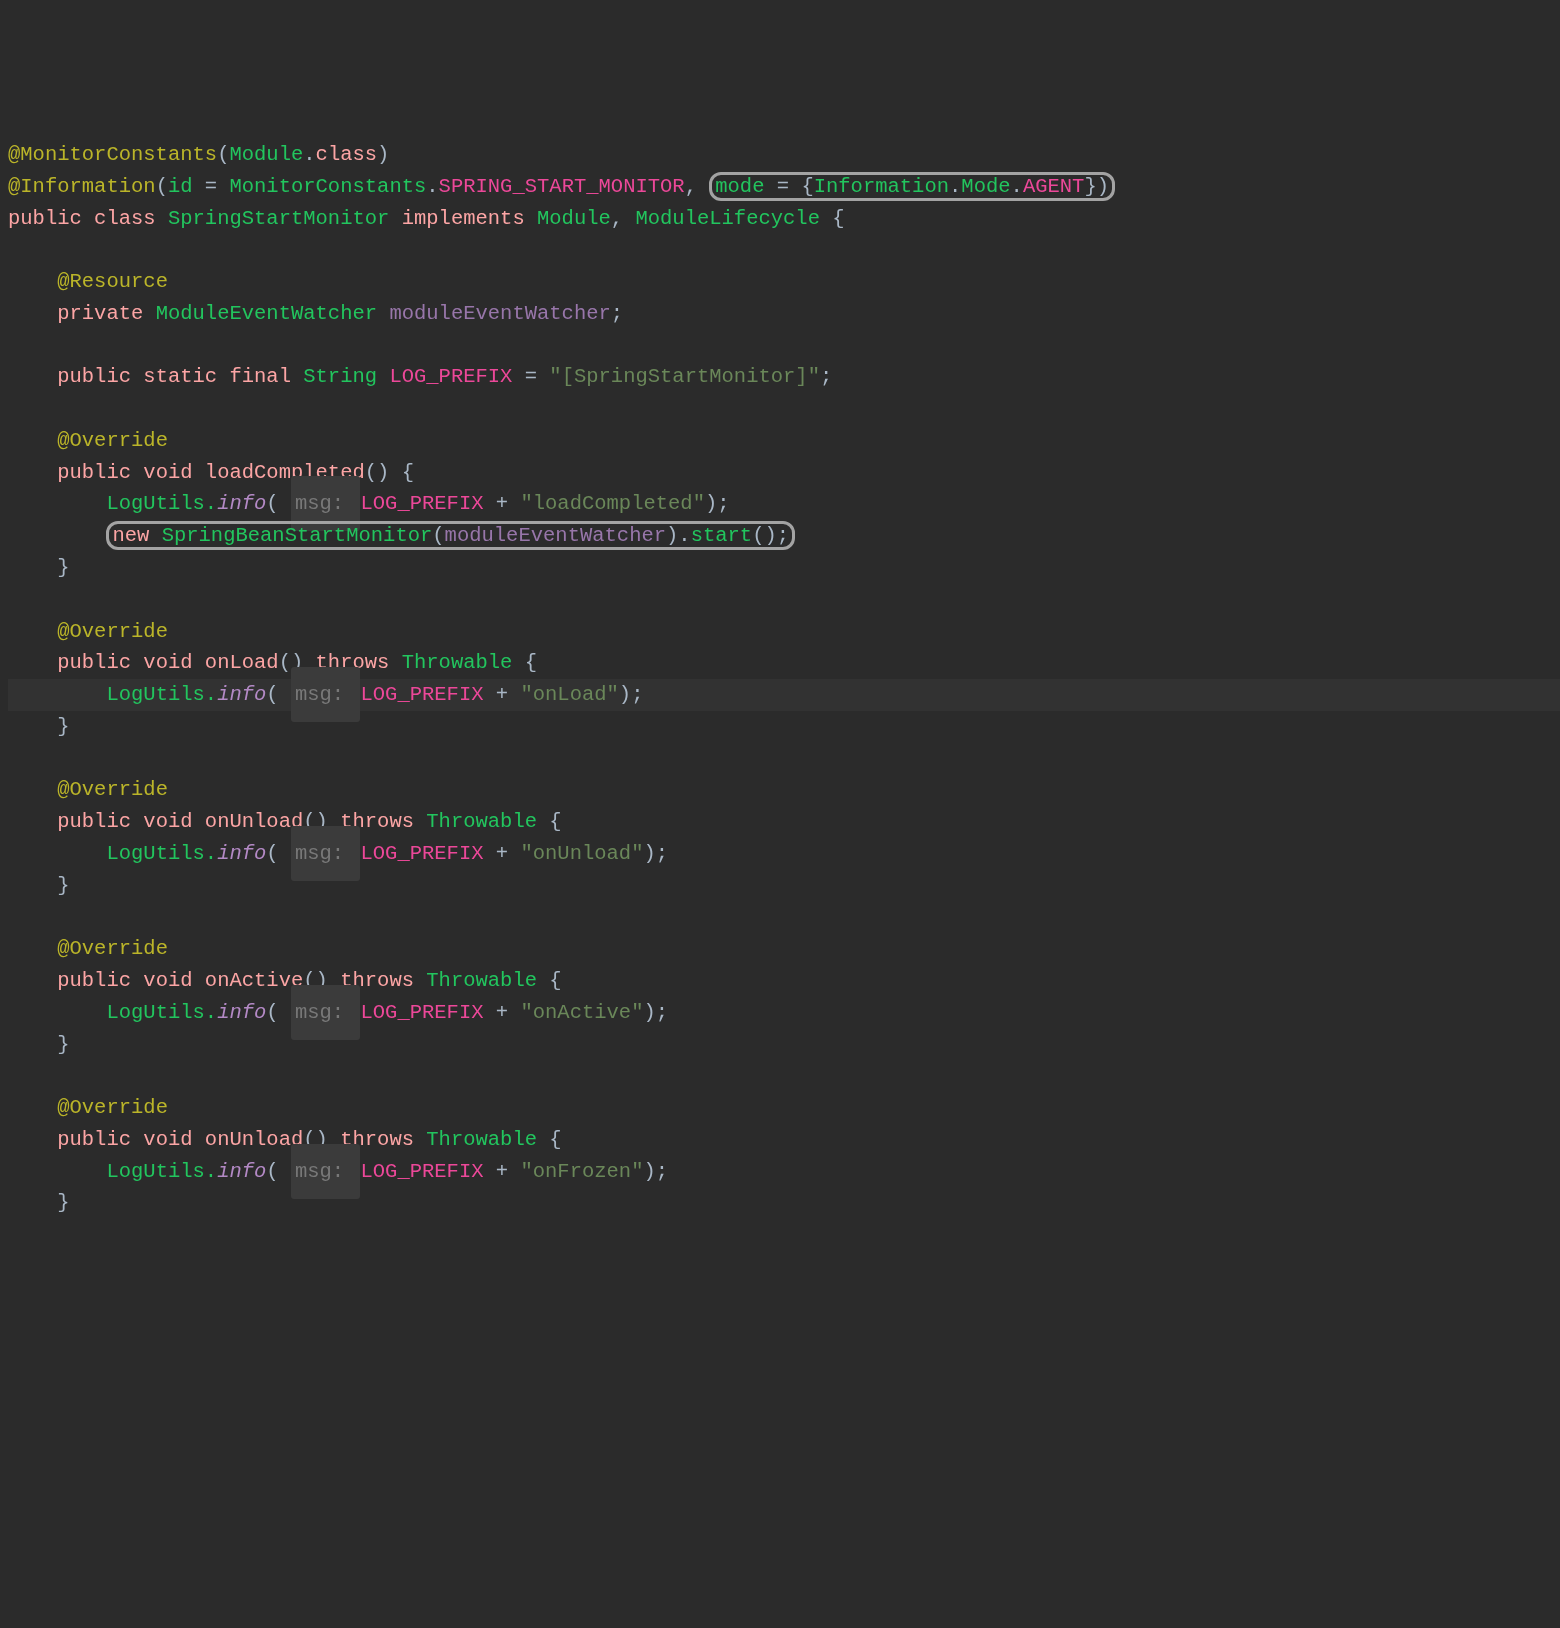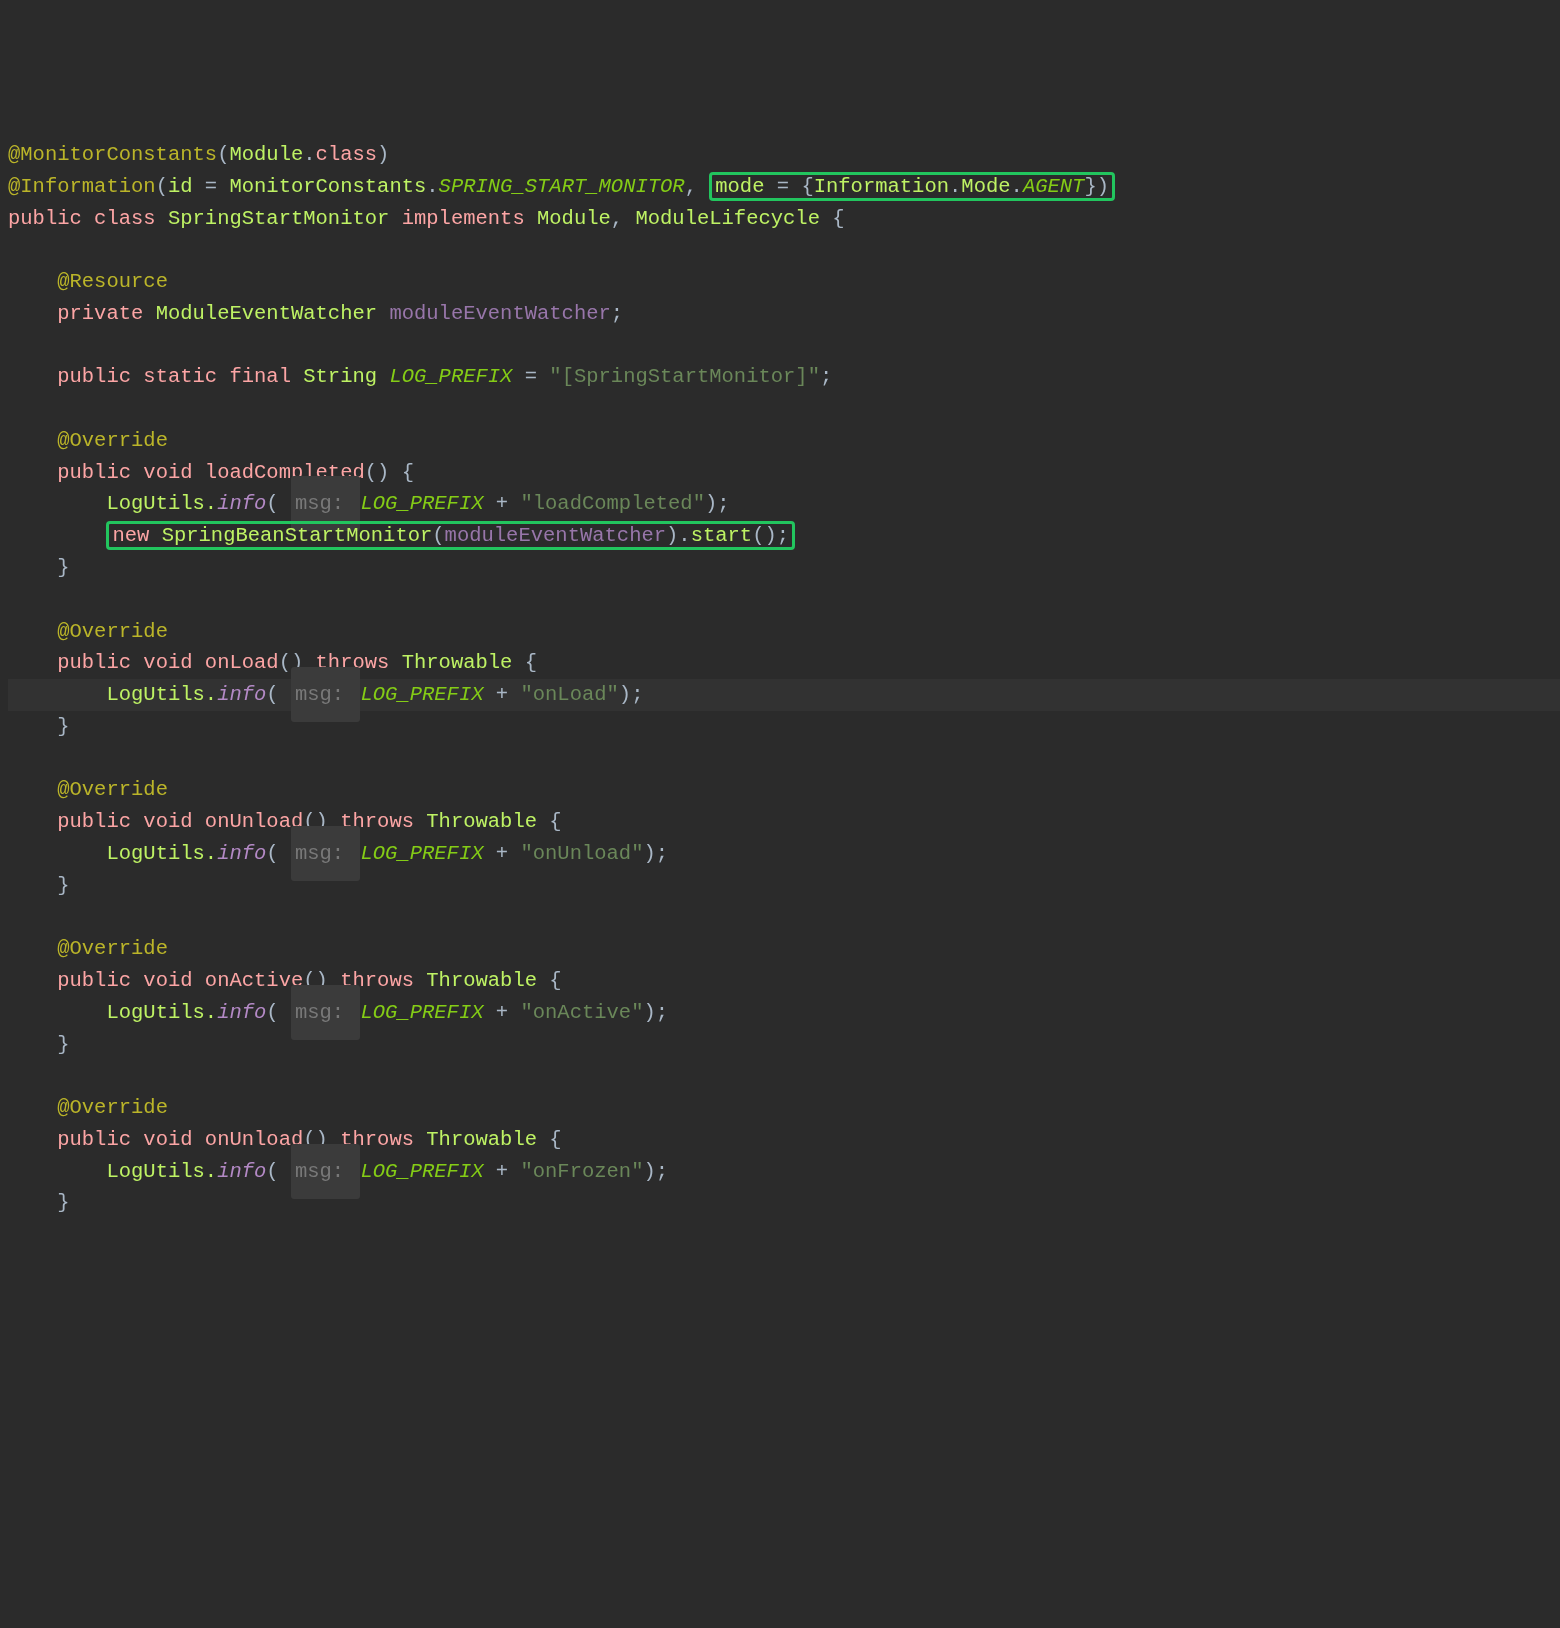--- a/index.html
+++ b/index.html
@@ -10,30 +10,30 @@
     line-height: 1.55;
     color: #a9b7c6;
     padding: 0;
     white-space: pre;
     overflow-x: auto;
     width: 1560px;
   }
   .code { padding: 12px 0 12px 8px; }
   .kw { color: #fca5a5; }
   .anno { color: #bbb529; }
-  .type { color: #bef264; }
+  .type { color: #22c55e; }
   .meth { color: #fca5a5; }
   .field { color: #9876aa; }
-  .const { color: #84cc16; font-style: italic; }
+  .const { color: #ec4899; }
   .str { color: #6a8759; }
   .italic { font-style: italic; color: #b389c5; }
   .param-hint { background: #3b3b3b; color: #787878; padding: 16px 4px; border-radius: 3px; font-style: normal; }
   .paren { color: #a9b7c6; }
   .hl-line { background: #323232; display: inline-block; width: 100%; }
-  .redbox { border: 3px solid #22c55e; border-radius: 4px; padding: 0 3px; }
+  .redbox { border: 3px solid #a3a3a3; border-radius: 12px; padding: 0 3px; }
 </style>
 </head>
 <body>
 
 
 
 <div class="code"><span><span class="anno">@MonitorConstants</span><span class="paren">(</span><span class="type">Module</span><span class="paren">.</span><span class="kw">class</span><span class="paren">)</span></span>
 <span><span class="anno">@Information</span><span class="paren">(</span><span class="type">id</span><span class="paren"> = </span><span class="type">MonitorConstants</span><span class="paren">.</span><span class="const">SPRING_START_MONITOR</span><span class="paren">, </span><span class="redbox"><span class="type">mode</span><span class="paren"> = {</span><span class="type">Information</span><span class="paren">.</span><span class="type">Mode</span><span class="paren">.</span><span class="const">AGENT</span><span class="paren">})</span></span></span>
 <span><span class="kw">public class </span><span class="type">SpringStartMonitor</span><span class="kw"> implements </span><span class="type">Module</span><span class="paren">, </span><span class="type">ModuleLifecycle</span><span class="paren"> {</span></span>
 

